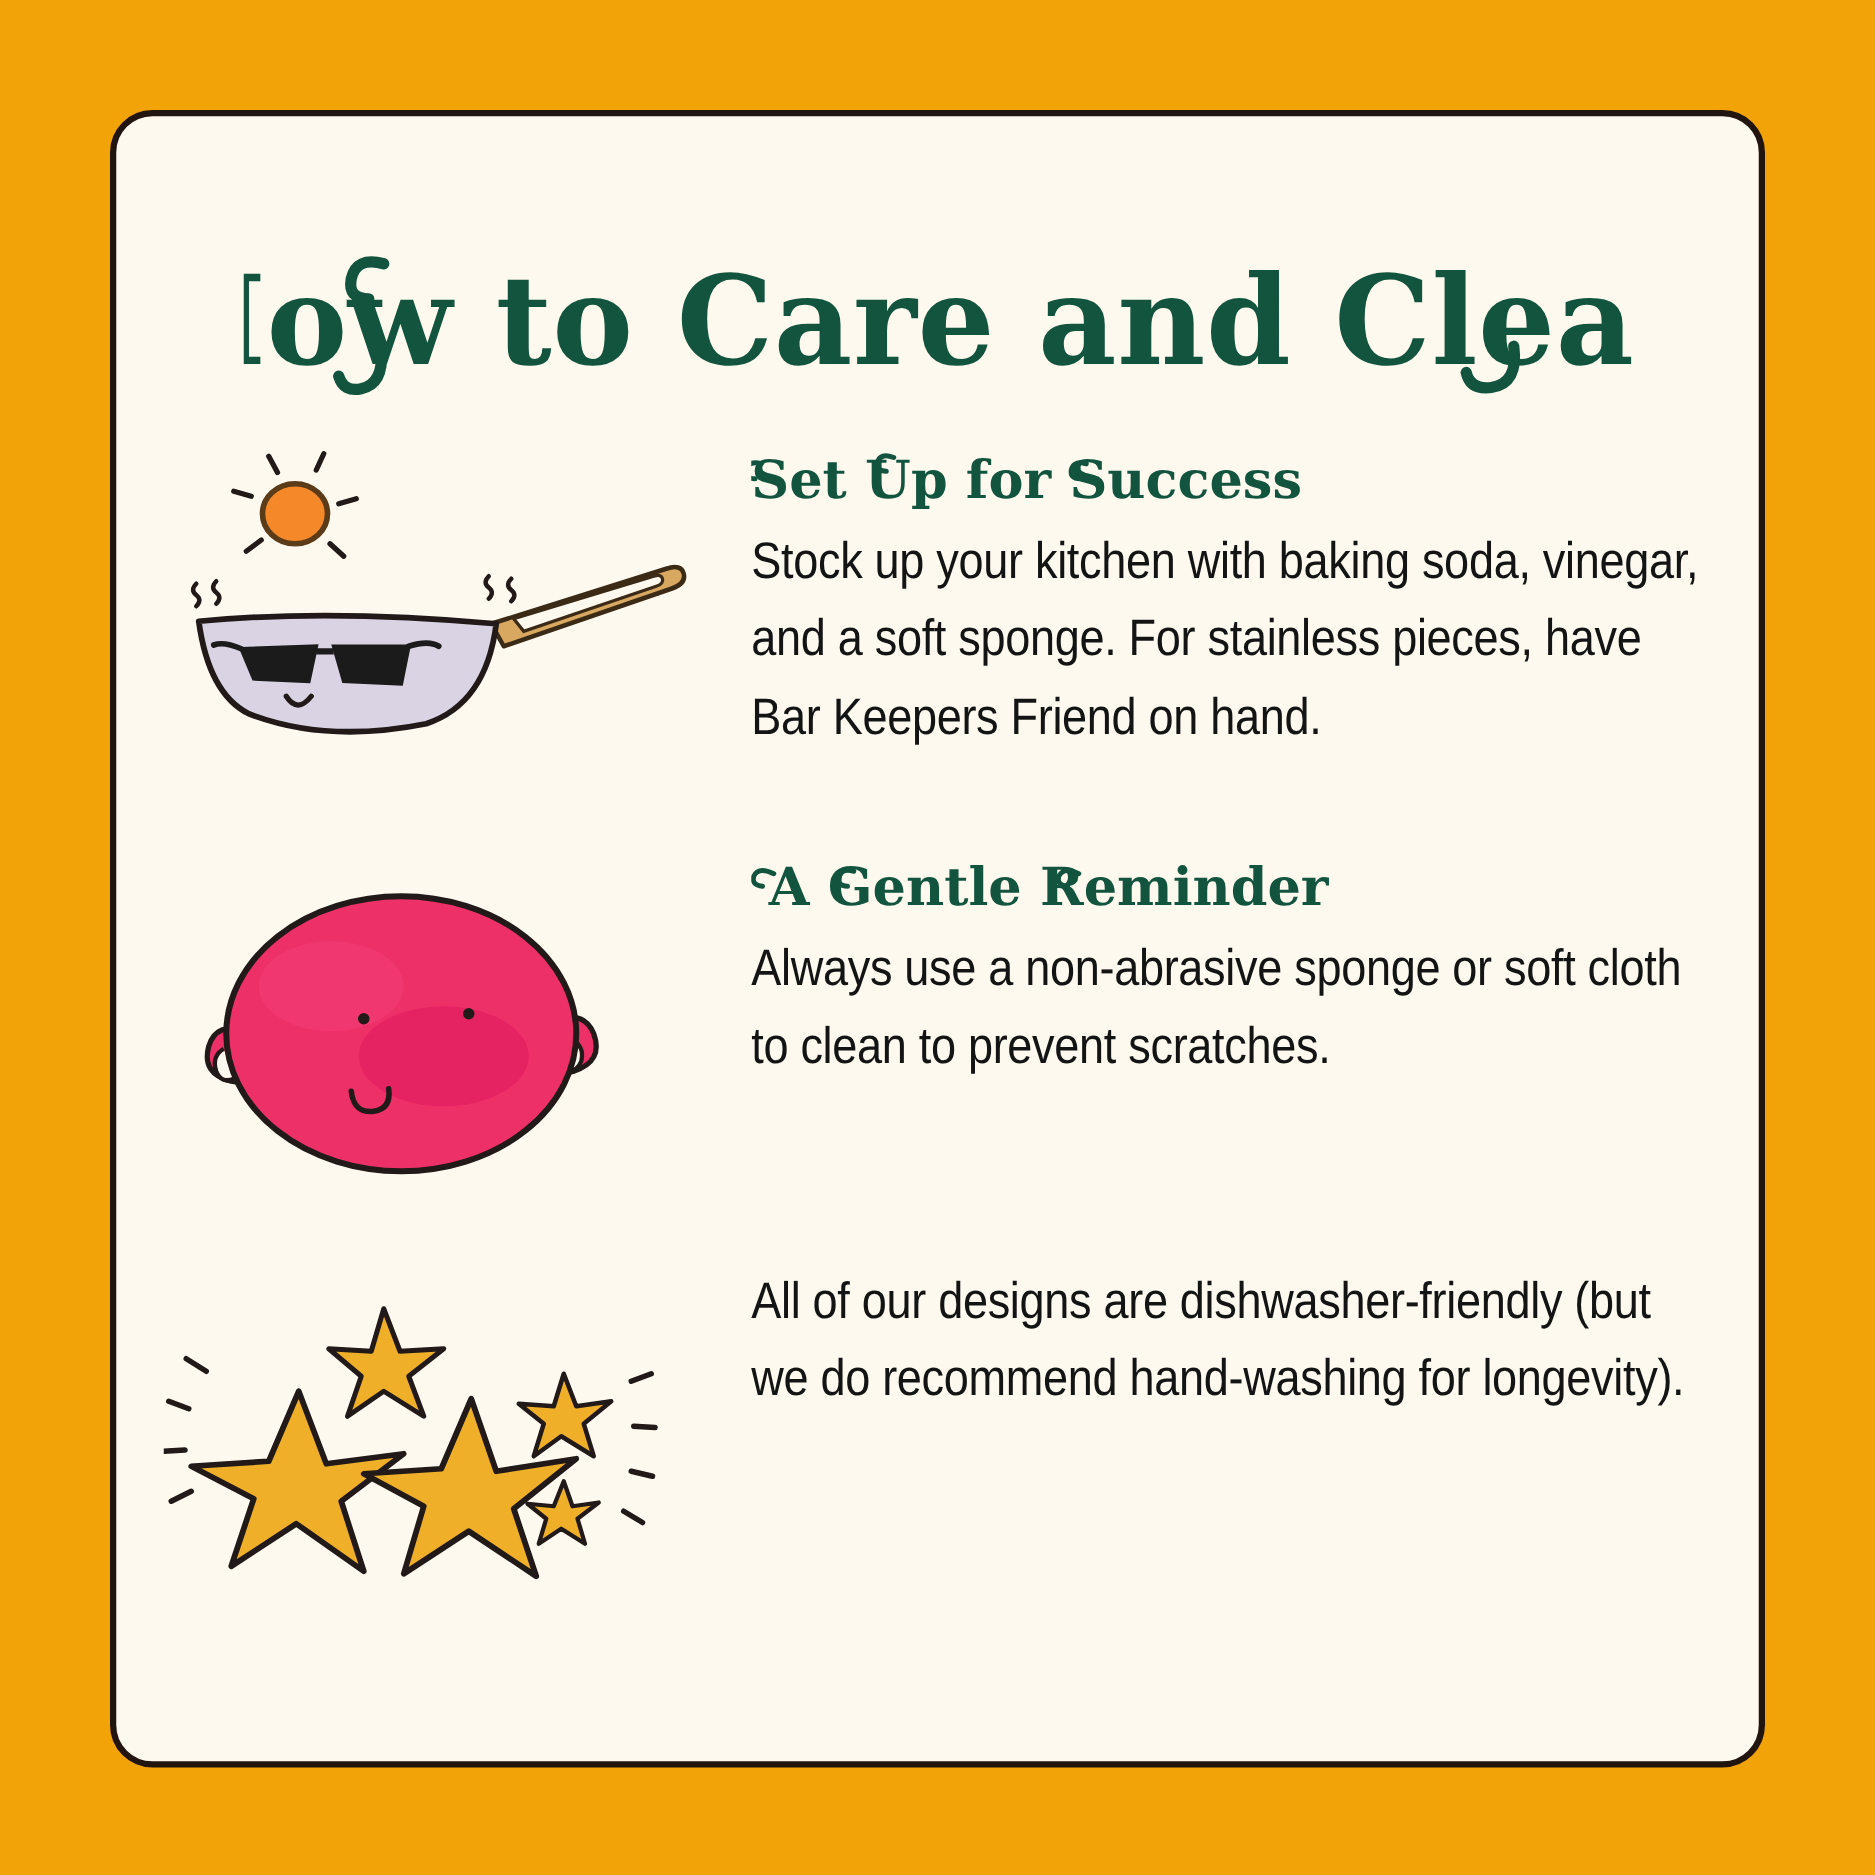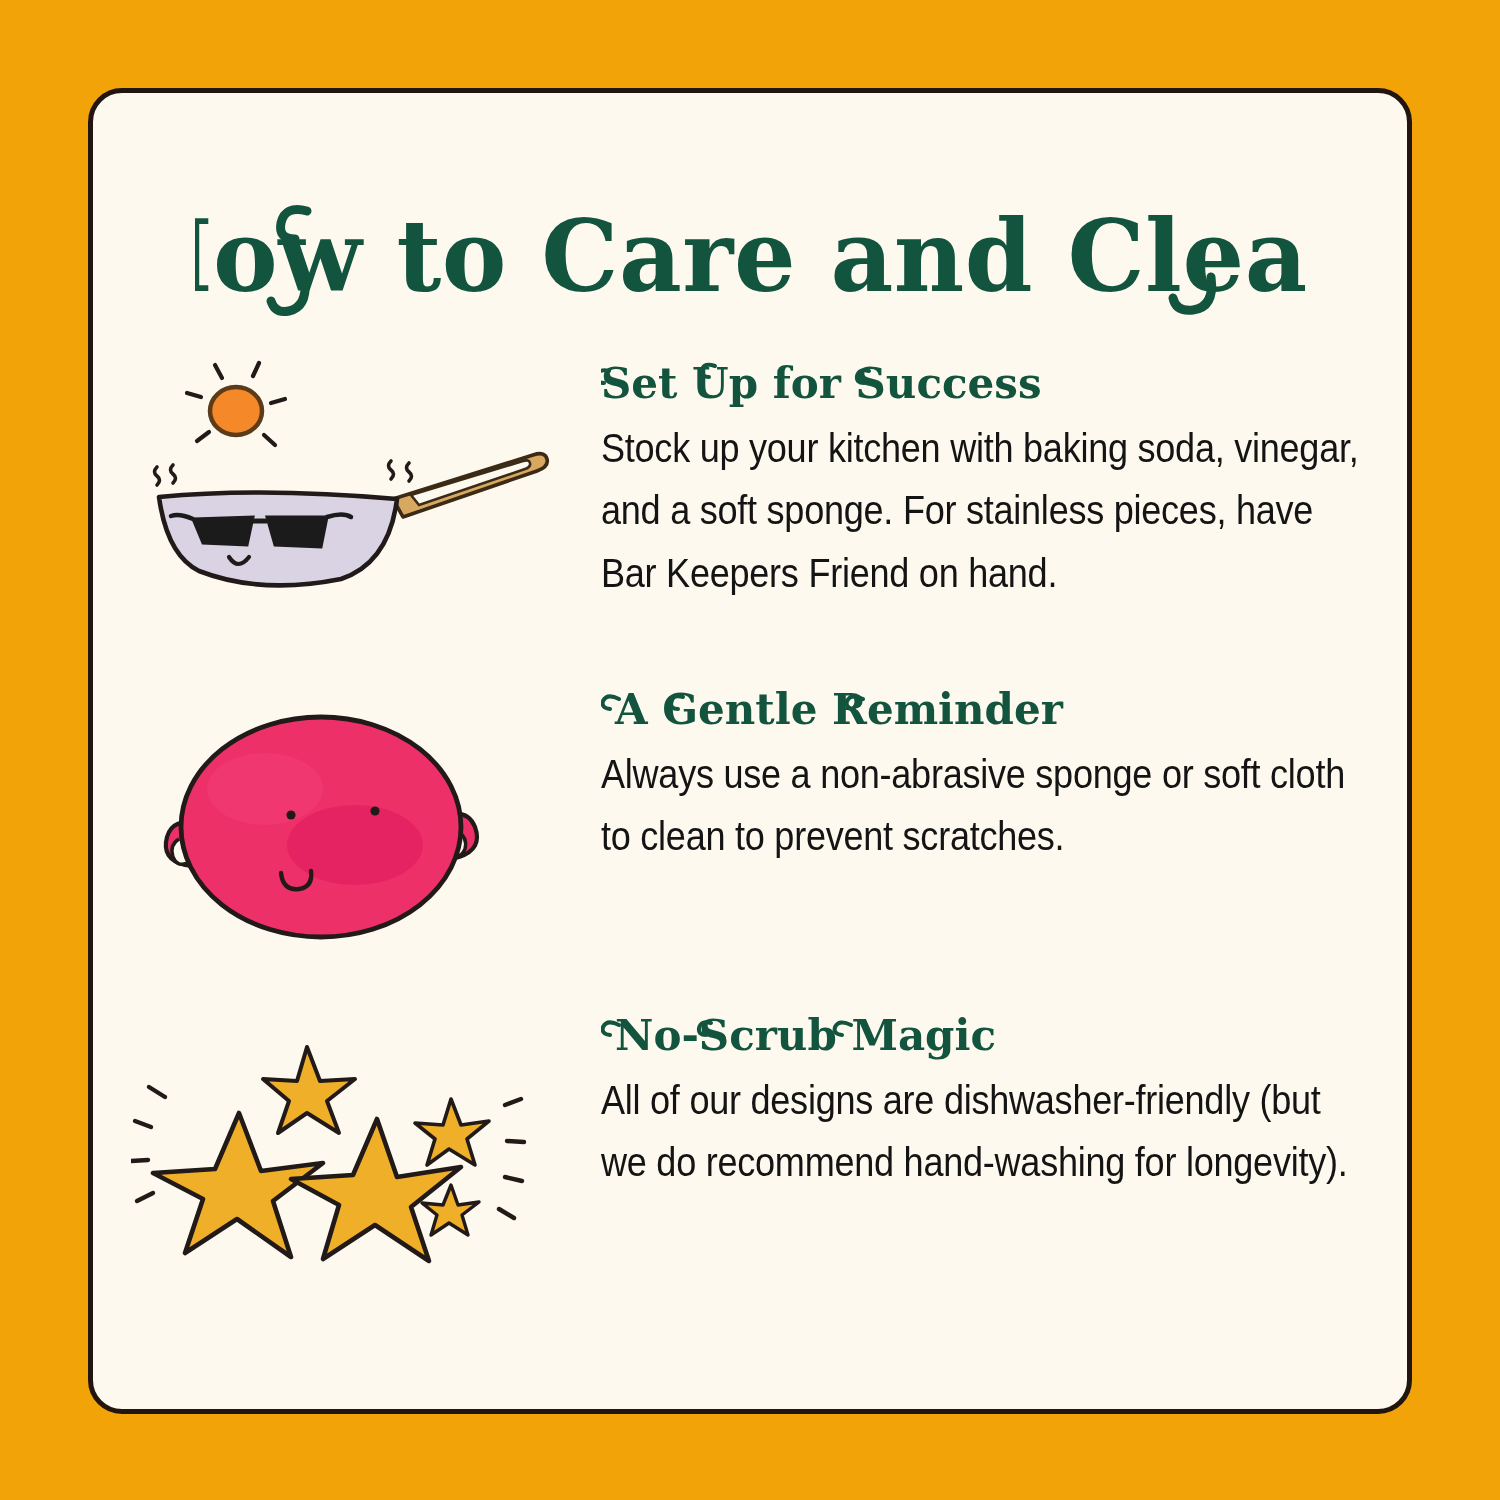--- a/index.html
+++ b/index.html
@@ -244,27 +244,19 @@
 
             <path d="M246 84 L266 142 L330 132 L280 172 L298 226 L244 190 L192 224 L208 170 L160 144 L222 140 Z" fill="#EFAF28" stroke="#211A18" stroke-width="4.6" stroke-linejoin="round"></path>
 
             <path d="M320 64 L330 90 L358 86 L336 104 L344 130 L318 114 L296 130 L304 104 L284 88 L312 90 Z" fill="#EFAF28" stroke="#211A18" stroke-width="3.6" stroke-linejoin="round"></path>
 
             <path d="M320 150 L327 170 L348 167 L331 180 L337 200 L318 188 L300 200 L306 180 L291 168 L312 170 Z" fill="#EFAF28" stroke="#211A18" stroke-width="3.4" stroke-linejoin="round"></path>
           </svg>
         </div>
 
         <div class="row-text">
-          <h2 class="section-heading">
-            <svg width="600" height="54" viewBox="0 0 600 54" aria-hidden="true">
-              <text x="14" y="41" font-family="DejaVu Serif, Liberation Serif, serif" font-weight="bold" font-size="42" fill="#13543F">No-Scrub Magic</text>
-              <path d="M18 16 q-12 -6 -16 2 q-2 7 7 8" stroke="#13543F" stroke-width="4" fill="none" stroke-linecap="round"></path>
-              <path d="M110 14 q-10 -3 -12 5 q-1 7 7 7" stroke="#13543F" stroke-width="4" fill="none" stroke-linecap="round"></path>
-              <path d="M250 16 q-12 -6 -16 2 q-2 7 7 8" stroke="#13543F" stroke-width="4" fill="none" stroke-linecap="round"></path>
-            </svg>
-          </h2>
           <p class="section-body">All of our designs are dishwasher-friendly (but we do recommend hand-washing for longevity).</p>
         </div>
       </div>
 
     </div>
   </div>
 </div>
 
 </body></html>

